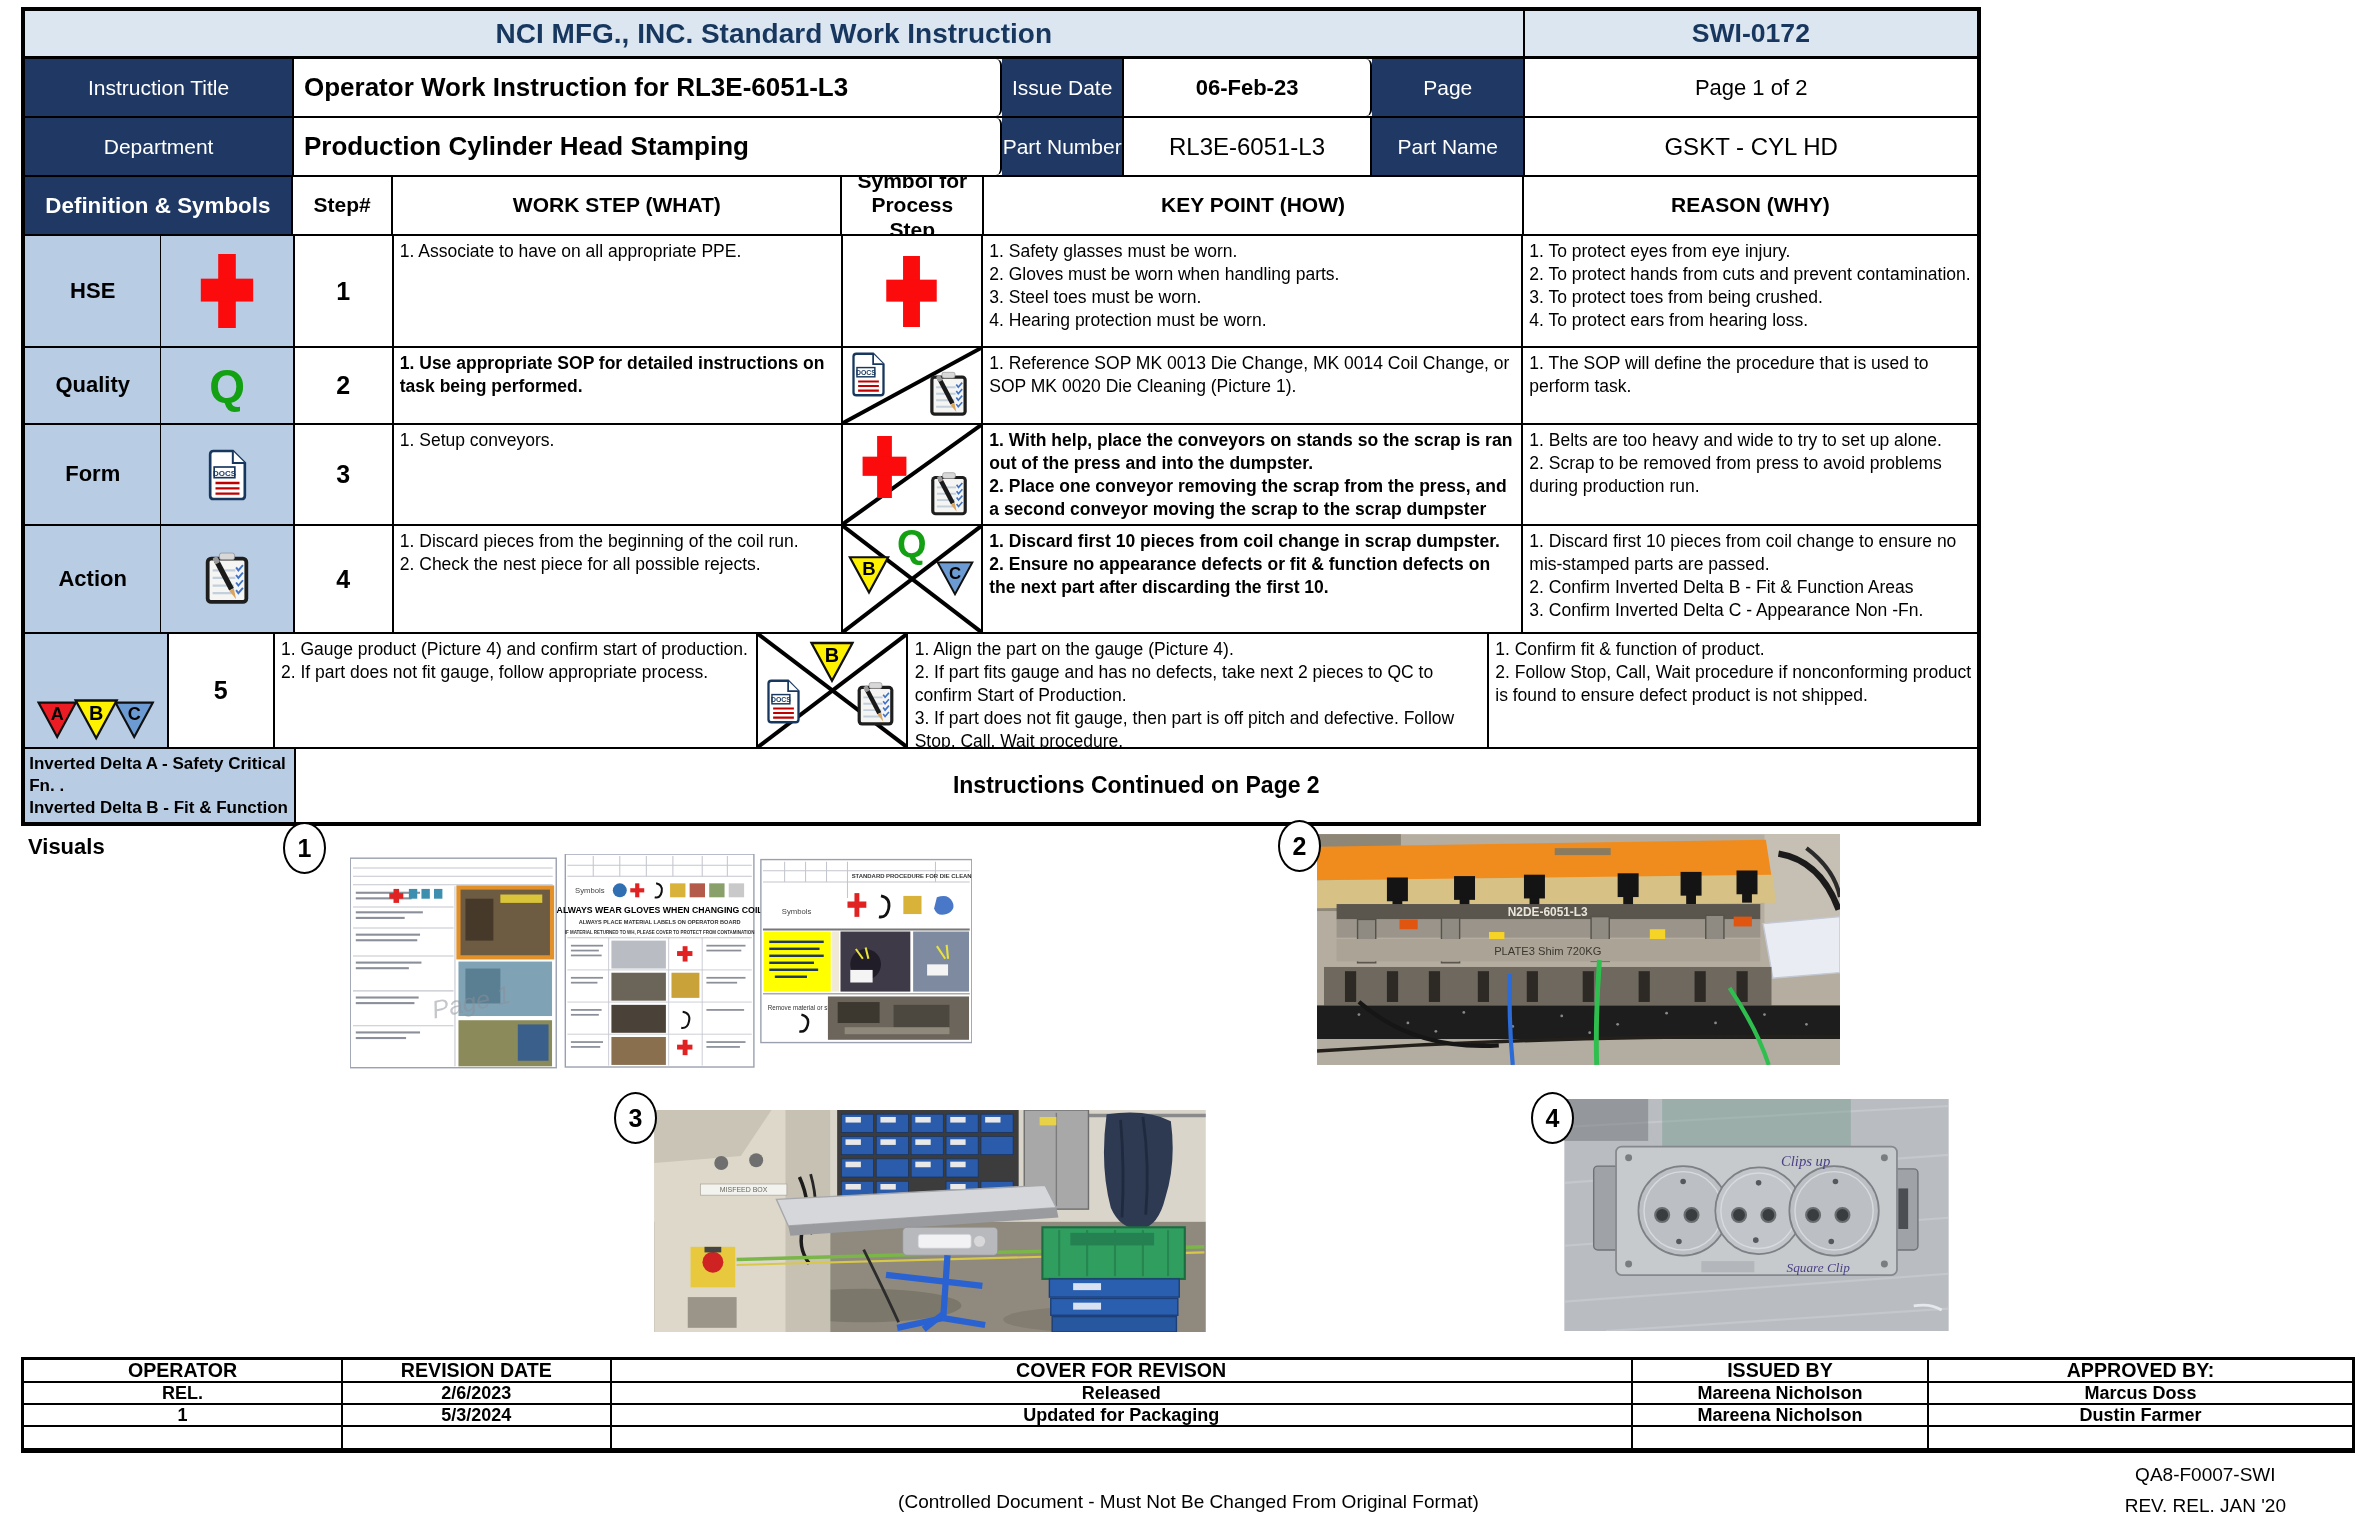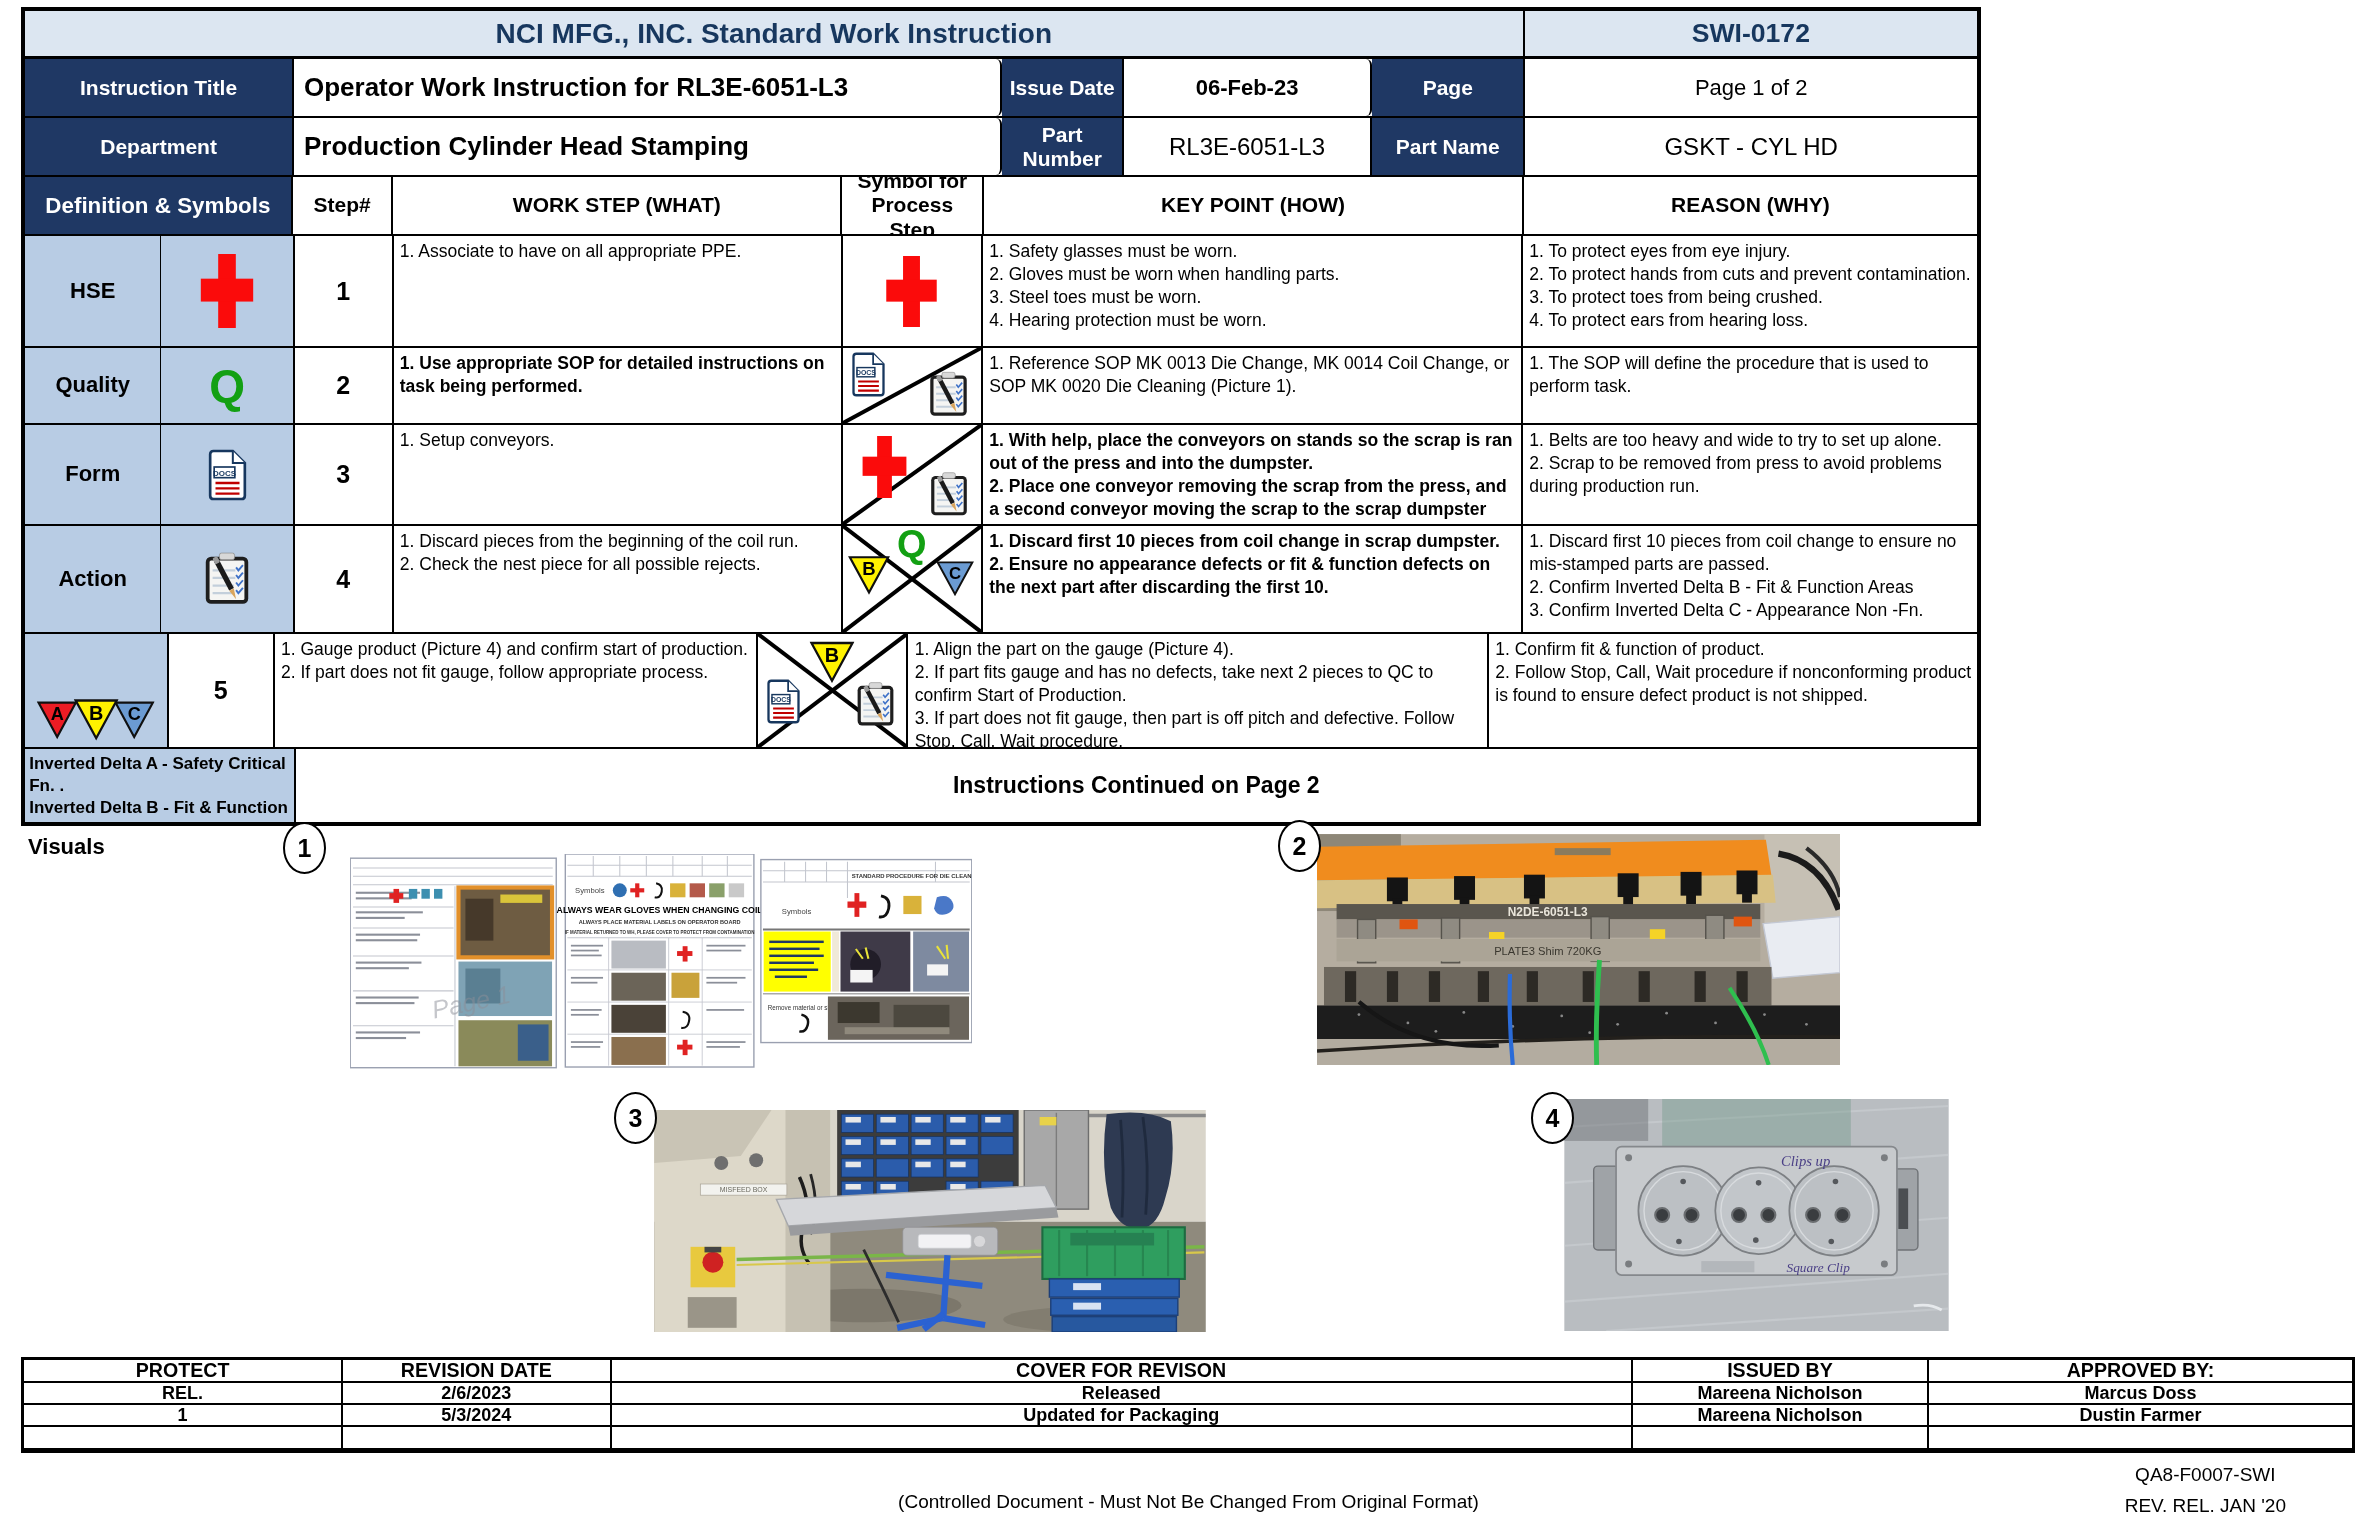--- a/index.html
+++ b/index.html
@@ -19,21 +19,21 @@
   .w262{width:183px}.w774{width:541px}.w2878{width:2012px}
   .w458{width:320px}.w384{width:269px}.w1465{width:1024px}.w606{width:424px}
 
   .title-row { height:48px; border-bottom:3.5px solid #000; background:#DCE6F1; }
   .title-main { width:1793px; display:flex; align-items:center; justify-content:center;
     font-size:28px; font-weight:bold; color:#17375E; border-right:2.8px solid #000; }
   .title-doc { width:541px; display:flex; align-items:center; justify-content:center;
     font-size:26.6px; font-weight:bold; color:#17375E; border-right:none; }
 
   .info-row { height:59px; }
-  .lblcell { background:#1F3864; color:#fff; font-weight:bold; font-size:21px;
+  .lblcell { background:#1F3864; color:#fff; font-weight:normal; font-size:21px;
     display:flex; align-items:center; justify-content:center; text-align:center; }
   .valcell { background:#fff; font-size:22px; display:flex; align-items:center; justify-content:center; }
   .valcell.left { justify-content:flex-start; padding-left:9.8px; }
   .valcell.big { font-size:26px; }
   .valcell.bold { font-weight:bold;border-radius:6px; }
 
   .colhead-row { height:59px; }
   .defhead { background:#1F3864; color:#fff; font-weight:bold; font-size:22.4px;
     display:flex; align-items:center; justify-content:center; }
   .chead { background:#fff; font-weight:bold; font-size:21px; display:flex; align-items:center;
@@ -715,21 +715,21 @@
     </g>
   </g>
   <text x="310" y="96" font-size="21" font-style="italic" fill="#4a3f86" font-family="'Liberation Serif', serif">Clips up</text>
   <text x="318" y="248" font-size="19" font-style="italic" fill="#4a3f86" font-family="'Liberation Serif', serif">Square Clip</text>
   <rect x="196" y="232" width="76" height="16" fill="#aeb2b6" opacity="0.8"></rect>
   <path d="M500 296 q24 -4 40 6" stroke="#e6e9ec" stroke-width="4" fill="none"></path>
 </svg>
 
 <div class="rev">
   <div class="row hdr rh33">
-    <div class="cell w458">PROTECT</div>
+    <div class="cell w458">OPERATOR</div>
     <div class="cell w384">REVISION DATE</div>
     <div class="cell w1465">COVER FOR REVISON</div>
     <div class="cell w425">ISSUED BY</div>
     <div class="cell w606 last">APPROVED BY:</div>
   </div>
   <div class="row rh31">
     <div class="cell w458">REL.</div>
     <div class="cell w384">2/6/2023</div>
     <div class="cell w1465">Released</div>
     <div class="cell w425">Mareena Nicholson</div>

